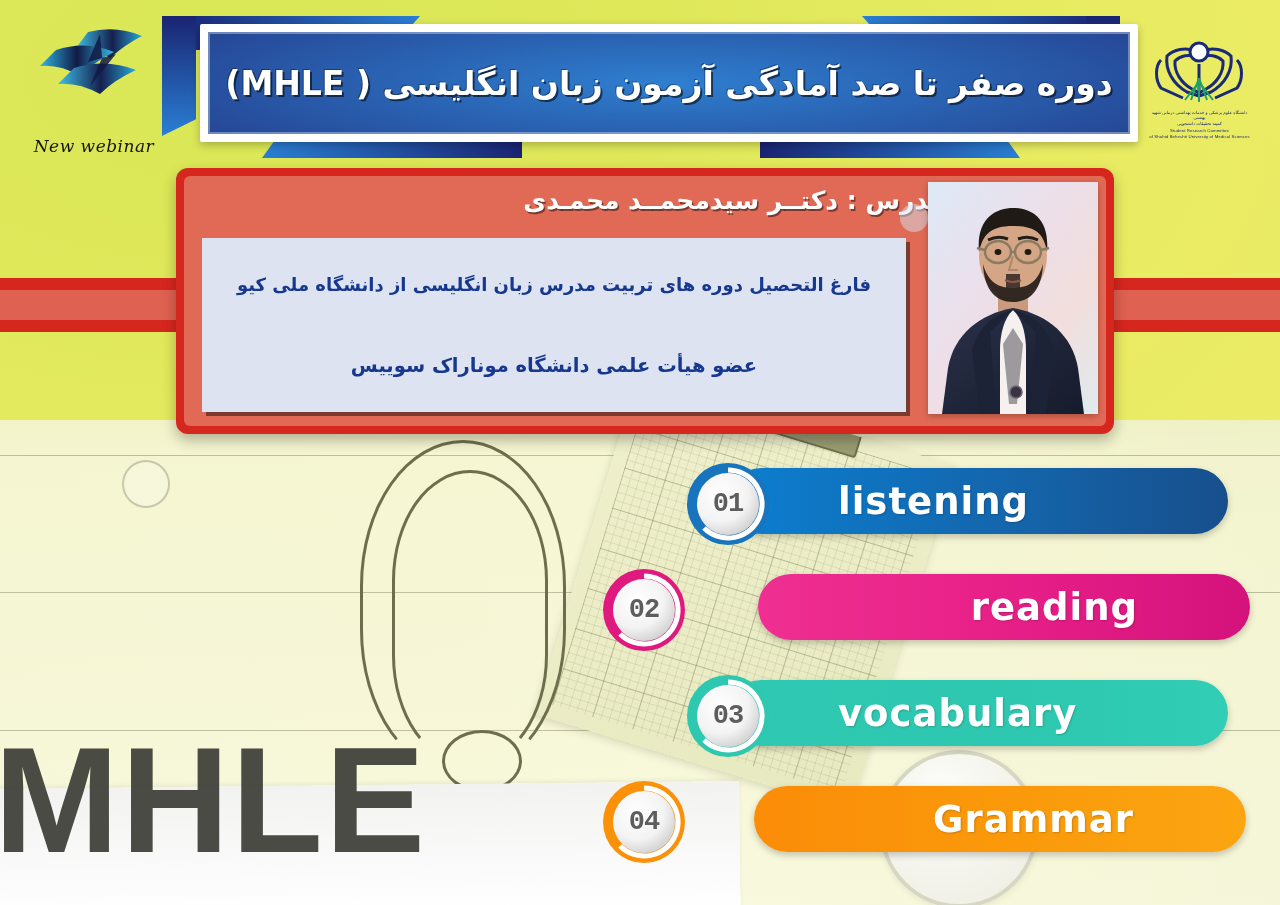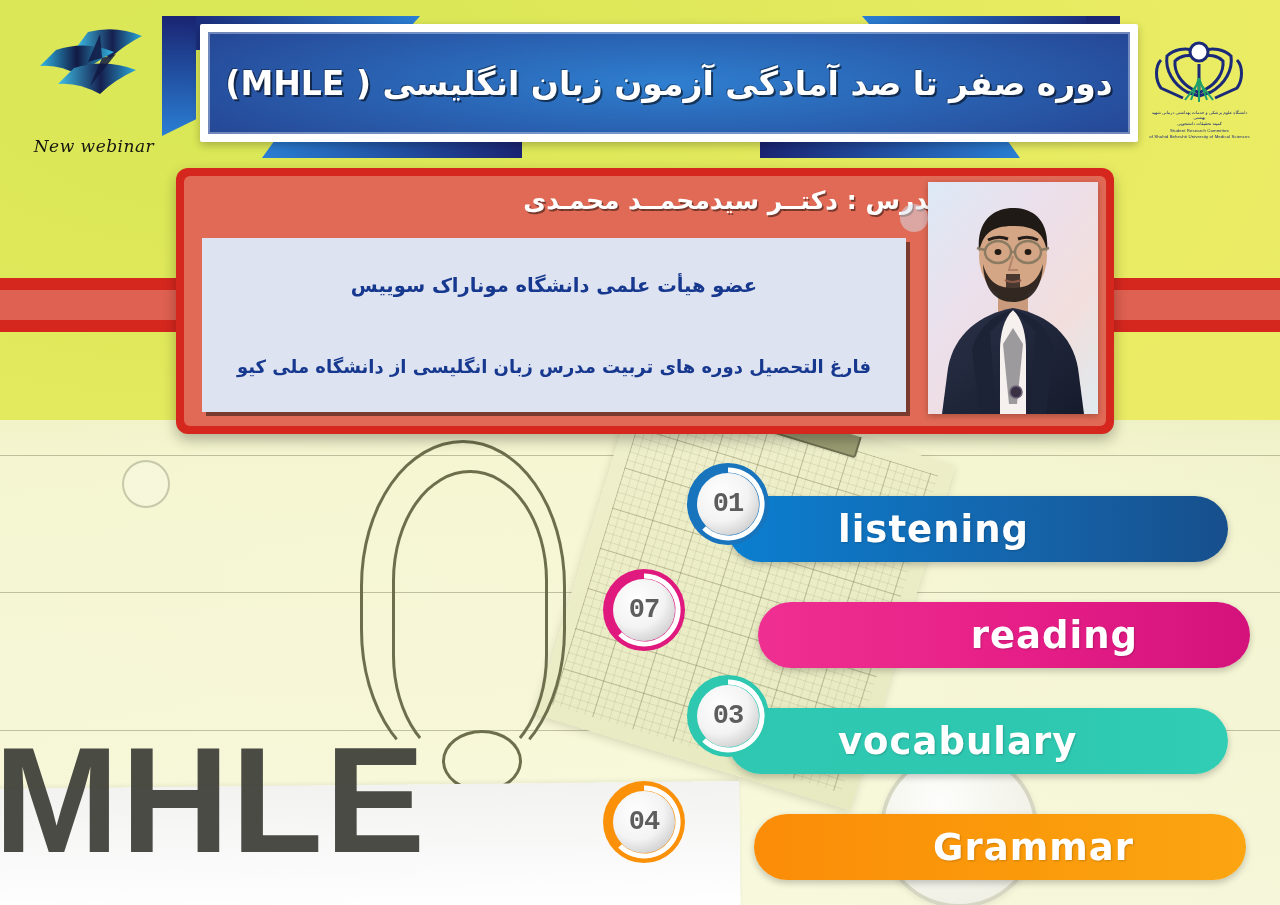--- a/index.html
+++ b/index.html
@@ -226,21 +226,20 @@
     background:rgba(215,225,240,.5);
   }
 
   
   .pills{position:absolute;left:686px;top:462px;width:566px;height:420px;z-index:5;direction:ltr;}
   .pill{position:absolute;height:78px;}
   .pill .bar{
     position:absolute;top:6px;height:66px;border-radius:33px;
     display:flex;align-items:center;
     box-shadow:0 3px 7px rgba(0,0,0,.22);
-    margin-top:28px;
   }
   .pill .label{
     font-family:"DejaVu Sans","Liberation Sans",sans-serif;
     font-weight:700;font-size:37px;color:#fff;letter-spacing:1px;
     text-shadow:1px 1px 2px rgba(0,0,0,.18);
     width:100%;box-sizing:border-box;
   }
   .badge{position:absolute;top:0;width:84px;height:84px;}
   .badge svg{display:block;width:84px;height:84px;}
   .badge .num{
@@ -378,22 +377,22 @@
       </div>
     </div>
   </div>
 
   <div class="card">
     <div class="card-inner">
       <div class="card-heading">مـدرس : دکتــر سیدمحمــد محمـدی</div>
       <div class="card-dot"></div>
 
       <div class="bio-box">
+        <div class="bio-line l2">فارغ التحصیل دوره های تربیت مدرس زبان انگلیسی از دانشگاه ملی کیو</div>
         <div class="bio-line">عضو هیأت علمی دانشگاه موناراک سوییس</div>
-        <div class="bio-line l2">فارغ التحصیل دوره های تربیت مدرس زبان انگلیسی از دانشگاه ملی کیو</div>
       </div>
 
       <div class="portrait">
         <svg viewBox="0 0 170 232">
           <defs>
             <linearGradient id="pbg" x1="0" y1="0" x2="1" y2="1">
               <stop offset="0%" stop-color="#dde9f6"></stop>
                 <stop offset="40%" stop-color="#ecdfea"></stop>
               <stop offset="70%" stop-color="#f2dedc"></stop>
                 <stop offset="100%" stop-color="#dfeaef"></stop>
@@ -477,21 +476,21 @@
             <radialGradient id="ig2" cx="38%" cy="34%" r="72%">
               <stop offset="0%" stop-color="#ffffff"></stop>
                 <stop offset="62%" stop-color="#f3f3f3"></stop>
                 <stop offset="100%" stop-color="#cfcfcf"></stop>
             </radialGradient>
           </defs>
           <circle cx="42" cy="42" r="41" fill="#e0197f"></circle>
           <circle cx="42" cy="42" r="31" fill="url(#ig2)"></circle>
           <path d="M42 8 A34 34 0 1 1 18 66" fill="none" stroke="#ffffff" stroke-width="5"></path>
         </svg>
-        <span class="num">07</span>
+        <span class="num">02</span>
       </div>
     </div>
 
     <div class="pill" id="pill3">
       <div class="bar">
         <span class="label">vocabulary</span>
       </div>
       <div class="badge">
         <svg viewBox="0 0 84 84">
           <defs>

